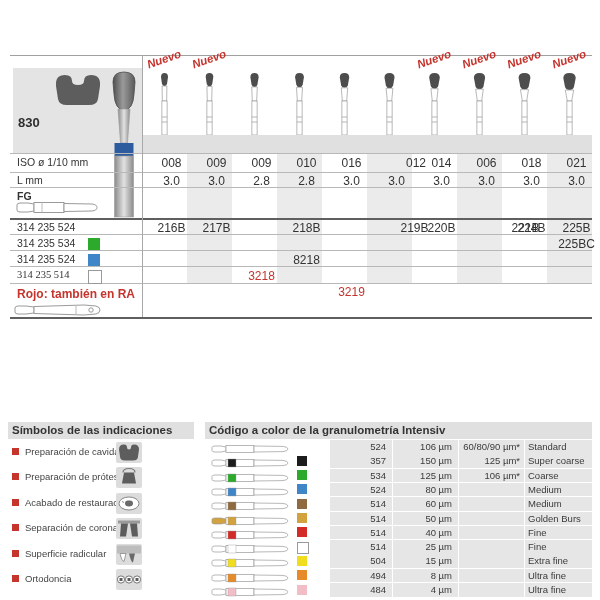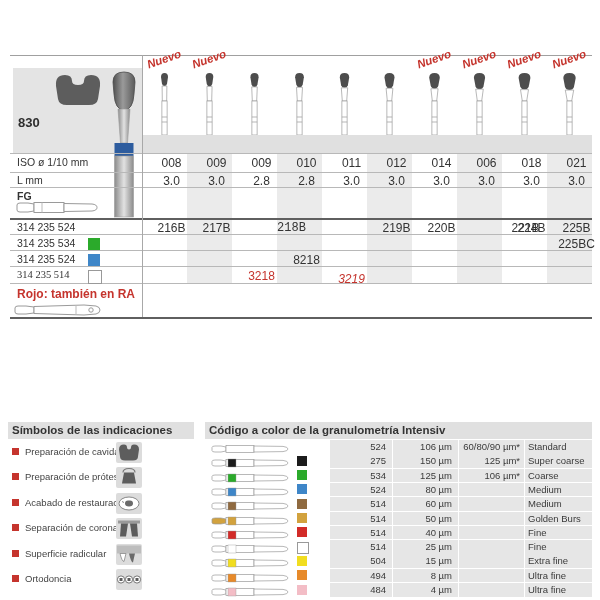--- a/index.html
+++ b/index.html
@@ -118,31 +118,31 @@
           </svg></div>
         <div class="cellval" style="left: 267px; top: 111px;">010</div>
         <div class="cellval" style="left: 267px; top: 129px;">2.8</div>
         <div class="burwrap" style="left: 312px; top: 12px; width: 45px; height: 78px;"><svg width="45" height="78" viewBox="0 0 45 78">
             <path d="M 17.8 20.44 Q 17.8 16 22.5 16 Q 27.2 16 27.2 20.44 L 25.884 28.136 Q 25.132 30.8 22.5 30.8 Q 19.868 30.8 19.116 28.136 Z" fill="#4d4d4d"></path>
             <path d="M 19.304 30.8 L 20.3 44 L 24.7 44 L 25.696 30.8 Z" fill="#fff" stroke="#9a9a9a" stroke-width="0.7"></path>
             <rect x="19.9" y="44" width="5.2" height="34" fill="#fff" stroke="#9a9a9a" stroke-width="0.7"></rect>
             <line x1="19.9" y1="60" x2="25.1" y2="60" stroke="#9a9a9a" stroke-width="0.7"></line>
             <line x1="19.9" y1="65" x2="25.1" y2="65" stroke="#9a9a9a" stroke-width="0.7"></line>
           </svg></div>
-        <div class="cellval" style="left: 312px; top: 111px;">011</div>
+        <div class="cellval" style="left: 312px; top: 111px;">016</div>
         <div class="cellval" style="left: 312px; top: 129px;">3.0</div>
         <div class="stripe" style="left: 357px;"></div>
         <div class="burwrap" style="left: 357px; top: 12px; width: 45px; height: 78px;"><svg width="45" height="78" viewBox="0 0 45 78">
             <path d="M 17.5 20.575 Q 17.5 16 22.5 16 Q 27.5 16 27.5 20.575 L 26.1 28.505 Q 25.3 31.25 22.5 31.25 Q 19.7 31.25 18.9 28.505 Z" fill="#4d4d4d"></path>
             <path d="M 19.1 31.25 L 20.3 44 L 24.7 44 L 25.9 31.25 Z" fill="#fff" stroke="#9a9a9a" stroke-width="0.7"></path>
             <rect x="19.9" y="44" width="5.2" height="34" fill="#fff" stroke="#9a9a9a" stroke-width="0.7"></rect>
             <line x1="19.9" y1="60" x2="25.1" y2="60" stroke="#9a9a9a" stroke-width="0.7"></line>
             <line x1="19.9" y1="65" x2="25.1" y2="65" stroke="#9a9a9a" stroke-width="0.7"></line>
           </svg></div>
-        <div class="cellval" style="left: 357px; top: 111px;">012</div>
+        <div class="cellval" style="left: 357px; top: 111px; text-align: right;">012</div>
         <div class="cellval" style="left: 357px; top: 129px;">3.0</div>
         <div class="nuevo" style="left: 398px; top: 8px; color: rgb(197, 52, 45);">Nuevo</div>
         <div class="burwrap" style="left: 402px; top: 12px; width: 45px; height: 78px;"><svg width="45" height="78" viewBox="0 0 45 78">
             <path d="M 17.2 20.71 Q 17.2 16 22.5 16 Q 27.8 16 27.8 20.71 L 26.316 28.874 Q 25.468 31.7 22.5 31.7 Q 19.532 31.7 18.684 28.874 Z" fill="#4d4d4d"></path>
             <path d="M 18.896 31.7 L 20.3 44 L 24.7 44 L 26.104 31.7 Z" fill="#fff" stroke="#9a9a9a" stroke-width="0.7"></path>
             <rect x="19.9" y="44" width="5.2" height="34" fill="#fff" stroke="#9a9a9a" stroke-width="0.7"></rect>
             <line x1="19.9" y1="60" x2="25.1" y2="60" stroke="#9a9a9a" stroke-width="0.7"></line>
             <line x1="19.9" y1="65" x2="25.1" y2="65" stroke="#9a9a9a" stroke-width="0.7"></line>
           </svg></div>
         <div class="cellval" style="left: 402px; top: 111px;">014</div>
@@ -203,36 +203,36 @@
         <rect x="18" y="2.5" width="30" height="10" fill="#fff" stroke="#9a9a9a"></rect>
         <path d="M48,3.5 L76,4 Q81,4.5 81,7.5 Q81,10.5 76,11 L48,11.5 Z" fill="#fff" stroke="#9a9a9a"></path>
         <line x1="26" y1="2.5" x2="26" y2="12.5" stroke="#bbb"></line>
       </svg>
     </div>
 
     <div id="code-row-labels">
         <div class="rowlabel" style="top: 176px;">314 235 524</div>
         <div class="cellval" style="left: 132px; top: 176px;">216B</div>
         <div class="cellval" style="left: 177px; top: 176px;">217B</div>
-        <div class="cellval" style="left: 252px; top: 176px; font-family: Liberation Mono, monospace;">218B</div>
-        <div class="cellval" style="left: 357px; top: 176px; text-align: center;">219B</div>
+        <div class="cellval" style="left: 267px; top: 176px;">218B</div>
+        <div class="cellval" style="left: 375px; top: 176px; text-align: center;">219B</div>
         <div class="cellval" style="left: 402px; top: 176px;">220B</div>
         <div class="cellval" style="left: 447px; top: 176px; padding-left: 39px;">221B</div>
         <div class="cellval" style="left: 492px; top: 176px;">224B</div>
         <div class="cellval" style="left: 537px; top: 176px;">225B</div>
         <div class="rowlabel" style="top: 192px;">314 235 534</div>
         <div class="swatch" style="left: 78px; top: 193px; background: rgb(43, 170, 43);"></div>
         <div class="cellval" style="left: 537px; top: 192px;">225BC</div>
         <div class="rowlabel" style="top: 208px;">314 235 524</div>
         <div class="swatch" style="left: 78px; top: 209px; background: rgb(62, 134, 200);"></div>
         <div class="cellval" style="left: 267px; top: 208px;">8218</div>
         <div class="rowlabel" style="top: 224px; font-family: Liberation Serif, serif;">314 235 514</div>
         <div class="swatch" style="left: 78px; top: 225px; background: rgb(255, 255, 255); border: 1px solid rgb(153, 153, 153);"></div>
         <div class="cellval" style="left: 222px; top: 224px; color: rgb(197, 52, 45);">3218</div>
-        <div class="cellval" style="left: 312px; top: 227px; color: rgb(197, 52, 45); font-style: italic;">3219</div>
+        <div class="cellval" style="left: 312px; top: 240px; color: rgb(197, 52, 45);">3219</div>
       </div>
 
     <div class="footnote" style="top: 242px; color: rgb(197, 52, 45);">Rojo: también en RA</div>
     <div class="burwrap" style="left:4px;top:257px;width:88px;height:16px;">
       <svg width="88" height="16" viewBox="0 0 88 16">
         <path d="M1,6 Q1,4 4,4 L12,4 L20,5 L20,11 L12,12 L4,12 Q1,12 1,10 Z" fill="#fff" stroke="#9a9a9a"></path>
         <path d="M20,4.5 L70,3 L82,4 Q86,5 86,8 Q86,11 82,12 L70,13 L20,11.5 Z" fill="#fff" stroke="#9a9a9a"></path>
         <circle cx="77" cy="8" r="2.2" fill="none" stroke="#9a9a9a"></circle>
         <line x1="62" y1="3.3" x2="62" y2="12.7" stroke="#bbb"></line>
       </svg>
@@ -311,21 +311,21 @@
           <div class="grit-cell grit-label">Standard</div>
         </div>
         <div class="grit-row" style="top: 34.3px;">
           <div class="burwrap" style="left: 6px; top: 1px; width: 80px; height: 12px;"><svg width="80" height="12" viewBox="0 0 80 12">
               <path d="M1,4.5 Q1,3 4,3 L10,3 L15,4 L15,8 L10,9 L4,9 Q1,9 1,7.5 Z" fill="#fff" stroke="#9a9a9a" stroke-width="0.7"></path>
               <rect x="15" y="2.5" width="28" height="7" fill="#fff" stroke="#9a9a9a" stroke-width="0.7"></rect>
               <rect x="17" y="2" width="8" height="8" fill="#1c1c1c" stroke="#999" stroke-width="0.4"></rect>
               <path d="M43,3 L72,3.4 Q77,4 77,6 Q77,8 72,8.6 L43,9 Z" fill="#fff" stroke="#9a9a9a" stroke-width="0.7"></path>
             </svg></div>
           <div class="grit-swatch" style="background: rgb(28, 28, 28);"></div>
-          <div class="grit-cell grit-code ra">275</div>
+          <div class="grit-cell grit-code ra">357</div>
           <div class="grit-cell grit-grain ra">150 µm</div>
           <div class="grit-cell grit-alt ra">125 µm*</div>
           <div class="grit-cell grit-label">Super coarse</div>
         </div>
         <div class="grit-row" style="top: 48.6px;">
           <div class="burwrap" style="left: 6px; top: 1px; width: 80px; height: 12px;"><svg width="80" height="12" viewBox="0 0 80 12">
               <path d="M1,4.5 Q1,3 4,3 L10,3 L15,4 L15,8 L10,9 L4,9 Q1,9 1,7.5 Z" fill="#fff" stroke="#9a9a9a" stroke-width="0.7"></path>
               <rect x="15" y="2.5" width="28" height="7" fill="#fff" stroke="#9a9a9a" stroke-width="0.7"></rect>
               <rect x="17" y="2" width="8" height="8" fill="#2baa2b" stroke="#999" stroke-width="0.4"></rect>
               <path d="M43,3 L72,3.4 Q77,4 77,6 Q77,8 72,8.6 L43,9 Z" fill="#fff" stroke="#9a9a9a" stroke-width="0.7"></path>

